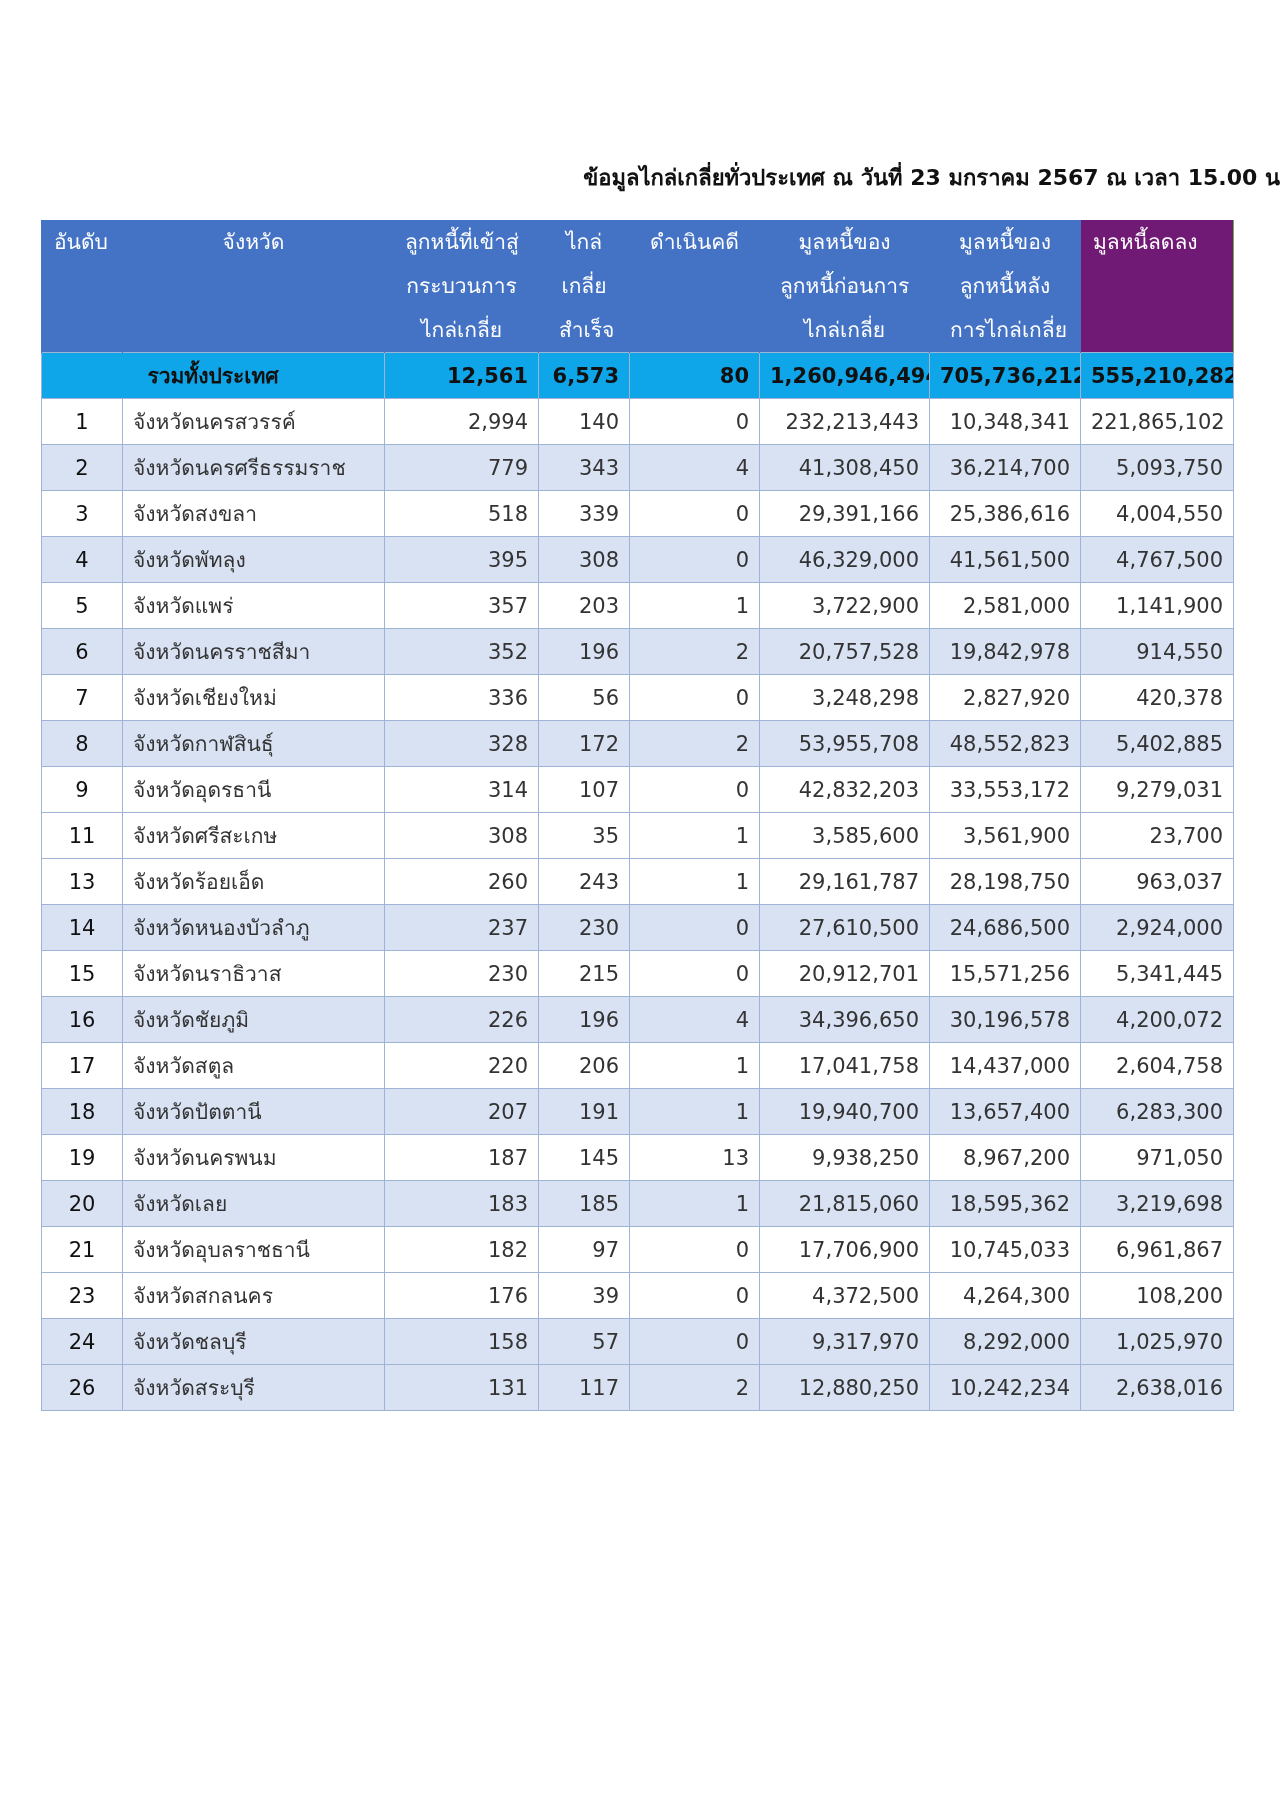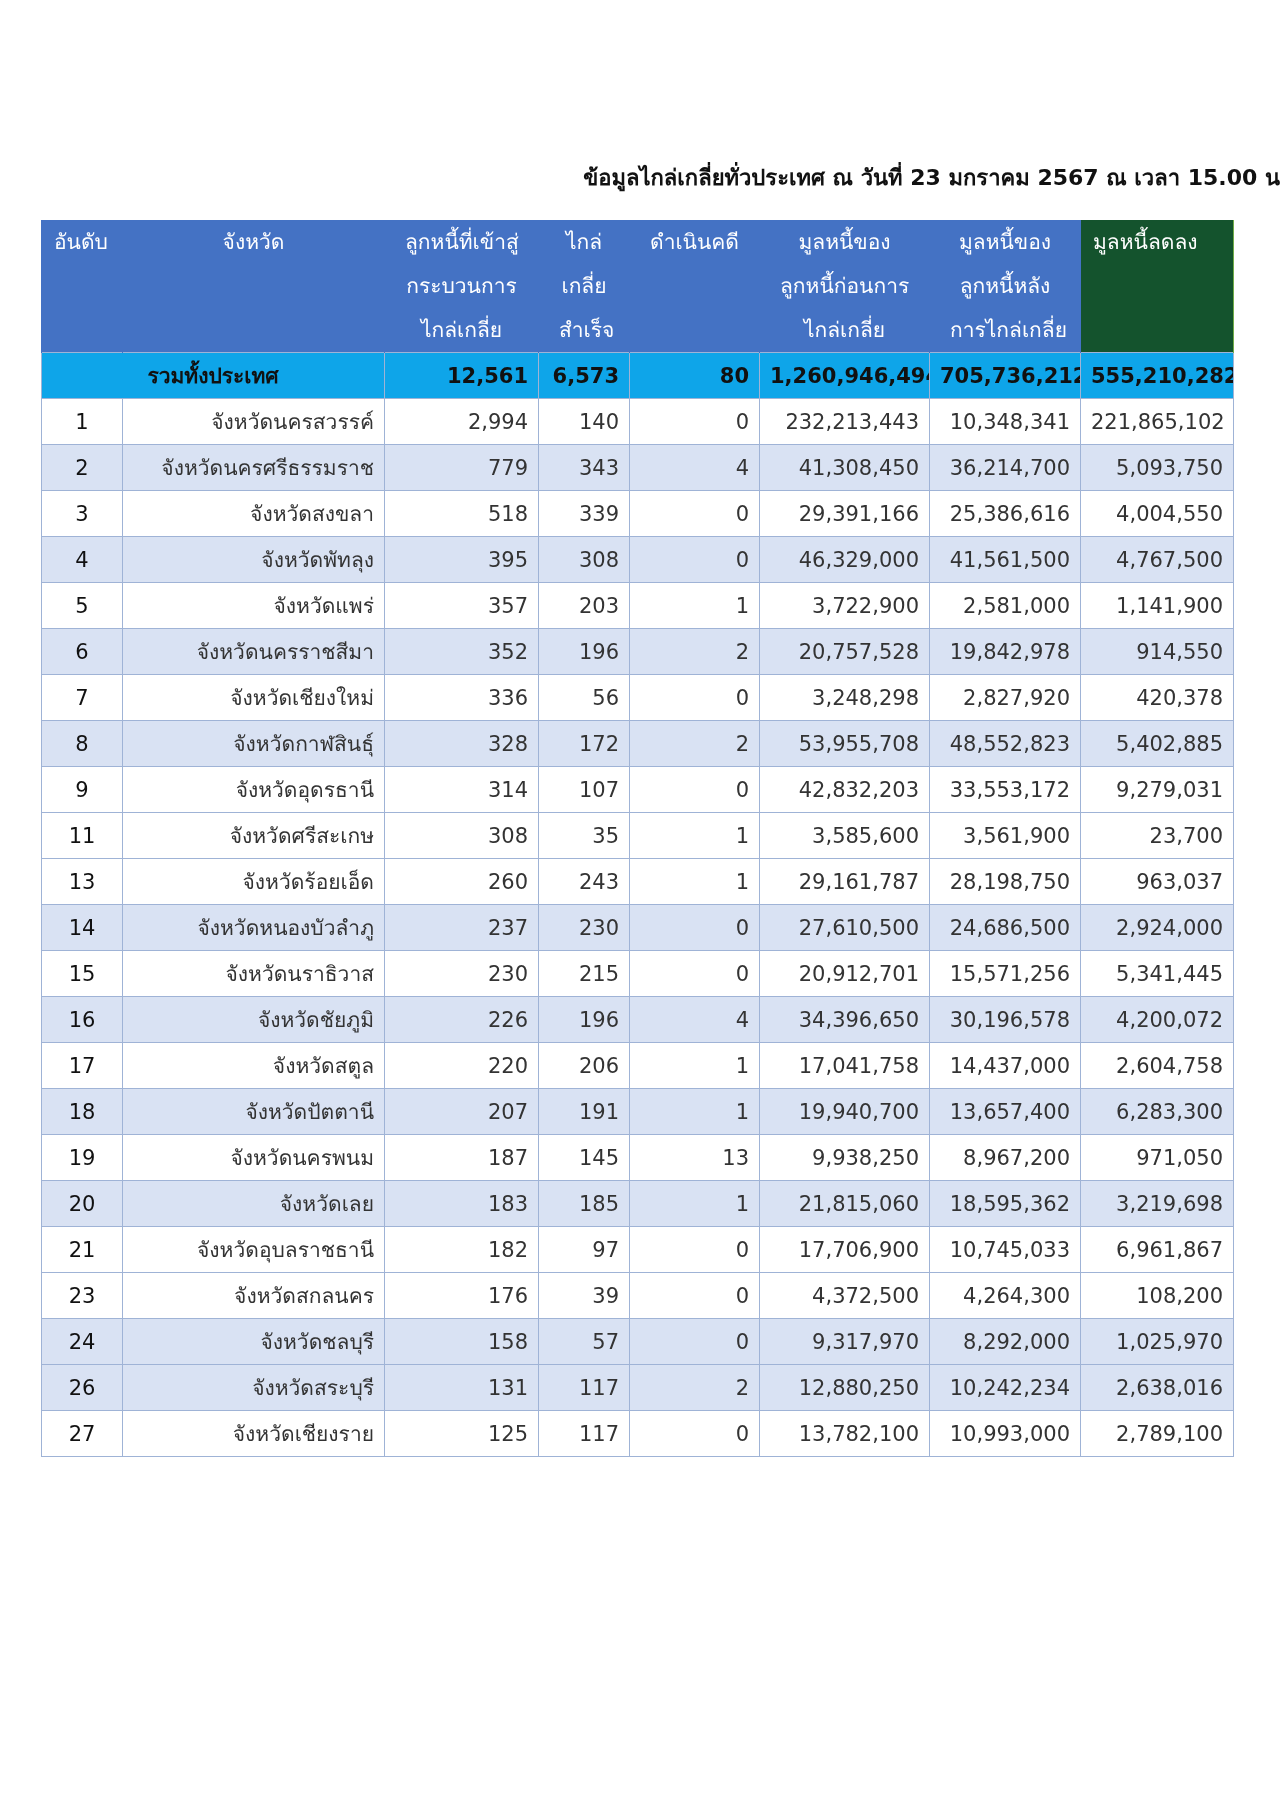--- a/index.html
+++ b/index.html
@@ -8,30 +8,30 @@
   .title { position: absolute; top: 160px; left: 0; width: 1280px; text-align: right;
            font-size: 22px; font-weight: bold; color: #111; }
   table { position: absolute; top: 220px; left: 41px; width: 1192px;
           border-collapse: collapse; table-layout: fixed; font-size: 21px; }
   col.c0 { width: 81px; } col.c1 { width: 262px; } col.c2 { width: 154px; }
   col.c3 { width: 91px; } col.c4 { width: 130px; } col.c5 { width: 170px; }
   col.c6 { width: 151px; } col.c7 { width: 153px; }
   th { background: #4472c4; color: #fff; font-weight: normal; vertical-align: top;
        text-align: center; font-size: 21px; line-height: 44px; padding: 0 20px;
        border-left: 1px solid #4472c4; border-right: 1px solid #4472c4; height: 132px; }
-  th.green { background: #14532d; border-color: #70ad47; }
+  th.green { background: #701a75; border-color: #70ad47; }
   th.left { text-align: left; padding-left: 12px; }
   th .ln { display: block; white-space: nowrap; }
   td { height: 45px; border: 1px solid #9fb3d6; padding: 0 10px; white-space: nowrap;
        overflow: hidden; color: #333; }
   tr.alt td { background: #d9e2f3; }
   tr.total td { background: #0ea5e9; font-weight: bold; color: #111; }
   td.num { text-align: right; }
   td.rank { text-align: center; color: #111; }
-  td.prov { text-align: right; }
+  td.prov { text-align: left; }
   td.totlabel { text-align: center; }
 </style>
 </head>
 <body>
 
 <div class="title">ข้อมูลไกล่เกลี่ยทั่วประเทศ ณ วันที่ 23 มกราคม 2567 ณ เวลา 15.00 น</div>
 
 <table>
   <colgroup>
     <col class="c0">
@@ -302,24 +302,14 @@
       <tr class="alt">
         <td class="rank">26</td>
         <td class="prov">จังหวัดสระบุรี</td>
         <td class="num">131</td>
         <td class="num">117</td>
         <td class="num">2</td>
         <td class="num">12,880,250</td>
         <td class="num">10,242,234</td>
         <td class="num">2,638,016</td>
       </tr>
-      <tr>
-        <td class="rank">27</td>
-        <td class="prov">จังหวัดเชียงราย</td>
-        <td class="num">125</td>
-        <td class="num">117</td>
-        <td class="num">0</td>
-        <td class="num">13,782,100</td>
-        <td class="num">10,993,000</td>
-        <td class="num">2,789,100</td>
-      </tr>
     </tbody>
 </table>
 
 </body></html>

